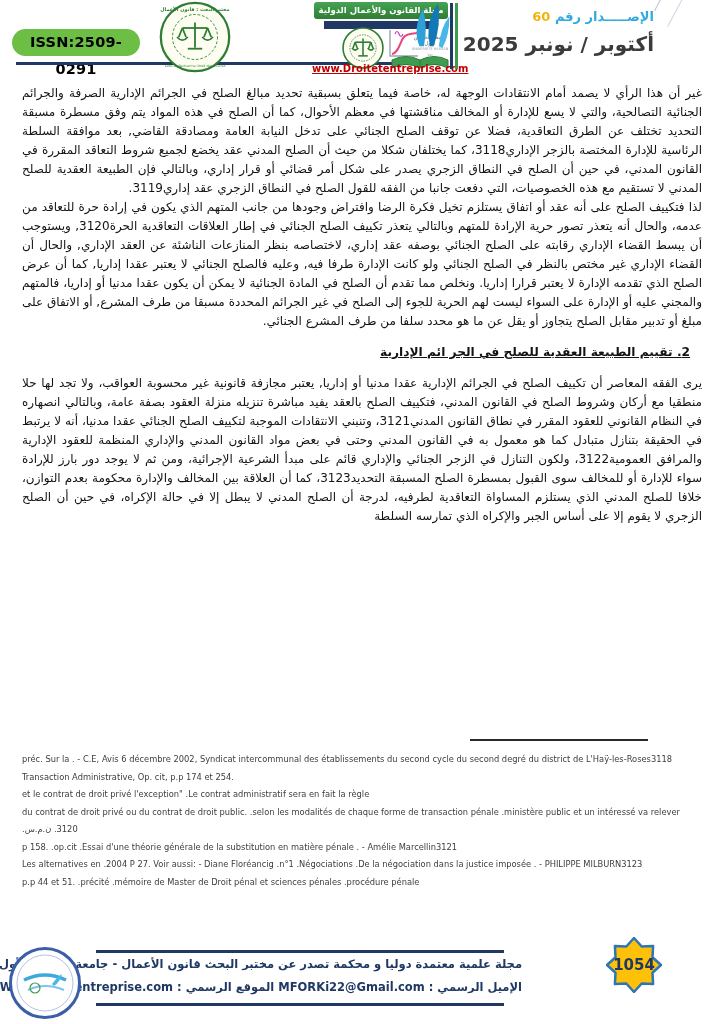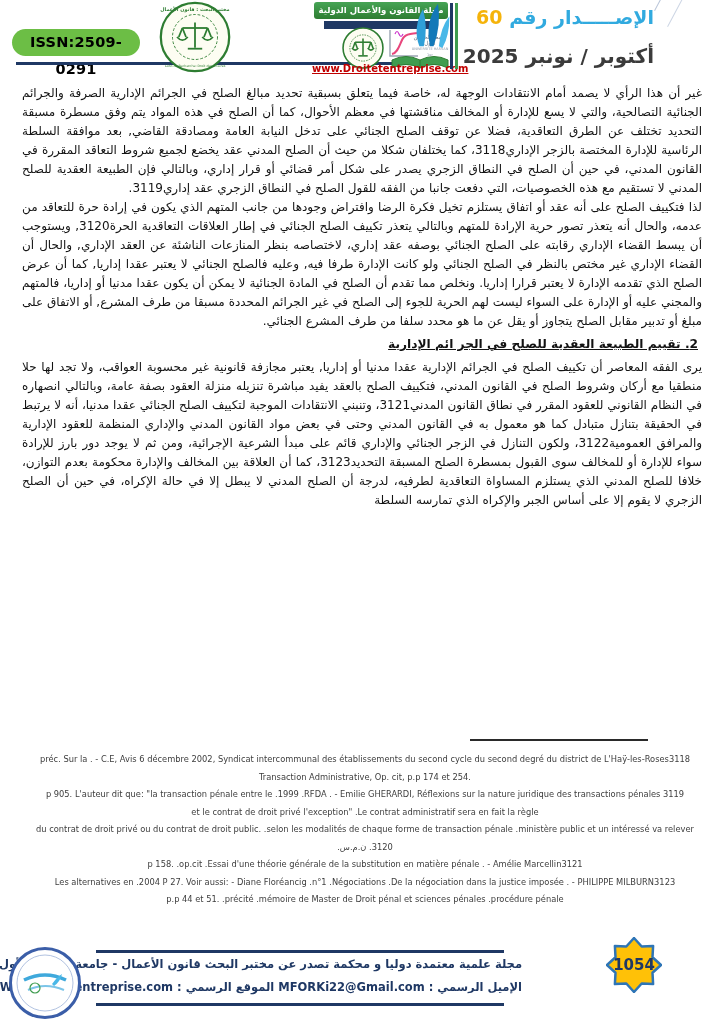--- a/index.html
+++ b/index.html
@@ -33,46 +33,46 @@
   .feather-ico{position:absolute;left:112px;top:2px;width:40px;height:46px;}
   .book-ico{position:absolute;left:92px;top:53px;width:60px;height:20px;}
   .logo-url{
     position:absolute;left:14px;top:63px;width:112px;font-size:10px;
     color:#c00000;font-weight:bold;text-align:center;text-decoration:underline;
   }
   .vbar{position:absolute;top:3px;height:66px;width:3px;}
   .vbar-navy{left:450px;background:#1f3864;}
   .vbar-green{left:455px;background:#3f9c4f;}
   .issue-block{position:absolute;left:458px;top:4px;width:196px;text-align:right;direction:rtl;}
-  .issue-line1{font-size:19px;font-weight:bold;color:#31aadf;line-height:26px;white-space:nowrap;}
+  .issue-line1{font-size:13px;font-weight:bold;color:#31aadf;line-height:26px;white-space:nowrap;}
   .issue-num{color:#f5b30a;}
-  .issue-line2{font-size:20px;font-weight:bold;color:#3b3b3b;line-height:26px;margin-top:13px;white-space:nowrap;}
+  .issue-line2{font-size:20px;font-weight:bold;color:#3b3b3b;line-height:26px;margin-top:1px;white-space:nowrap;}
   .diag{
     position:absolute;left:655px;top:10px;width:78px;height:1px;background:#b8c4d8;
     transform:rotate(-62deg);transform-origin:left bottom;
   }
   .diag2{
     position:absolute;left:668px;top:26px;width:60px;height:1px;background:#ccd5e4;
     transform:rotate(-62deg);transform-origin:left bottom;
   }
   
   .body-text{
     position:absolute;right:22px;left:22px;top:84px;
     direction:rtl;text-align:justify;font-size:12px;line-height:19px;color:#131313;
   }
   .body-text p{margin:0;}
   .body-text h2{
-    margin:4px;font-size:12.2px;line-height:19px;font-weight:bold;color:#131313;
+    margin:12px;font-size:12.2px;line-height:19px;font-weight:bold;color:#131313;
   }
   .body-text h2 span{text-decoration:underline;}
   
   .fn-sep{position:absolute;left:470px;top:739px;width:178px;height:2px;background:#2a2a2a;}
   .footnotes{
     position:absolute;left:22px;right:16px;top:751px;
-    font-size:8.3px;line-height:17.5px;color:#3d3d3d;text-align:center;
+    font-size:8.3px;line-height:17.5px;color:#3d3d3d;text-align:left;
   }
   .fn-line{white-space:nowrap;}
   
   .footer-rule{position:absolute;left:96px;width:408px;height:3px;background:#1f3864;}
   .fr-top{top:950px;}
   .fr-bottom{top:1003px;}
   .footer-line{
     position:absolute;left:78px;width:444px;text-align:center;direction:rtl;
     color:#1f3864;font-weight:bold;font-size:11.5px;white-space:nowrap;
   }
@@ -180,21 +180,20 @@
     <p>غير أن هذا الرأي لا يصمد أمام الانتقادات الوجهة له، خاصة فيما يتعلق بسبقية تحديد مبالغ الصلح في الجرائم الإدارية الصرفة والجرائم الجنائية التصالحية، والتي لا يسع للإدارة أو المخالف مناقشتها في معظم الأحوال، كما أن الصلح في هذه المواد يتم وفق مسطرة مسبقة التحديد تختلف عن الطرق التعاقدية، فضلا عن توقف الصلح الجنائي على تدخل النيابة العامة ومصادقة القاضي, بعد موافقة السلطة الرئاسية للإدارة المختصة بالزجر الإداري3118، كما يختلفان شكلا من حيث أن الصلح المدني عقد يخضع لجميع شروط التعاقد المقررة في القانون المدني، في حين أن الصلح في النطاق الزجري يصدر على شكل أمر قضائي أو قرار إداري، وبالتالي فإن الطبيعة العقدية للصلح المدني لا تستقيم مع هذه الخصوصيات، التي دفعت جانبا من الفقه للقول الصلح في النطاق الزجري عقد إداري3119.</p>
     <p>لذا فتكييف الصلح على أنه عقد أو اتفاق يستلزم تخيل فكرة الرضا وافتراض وجودها من جانب المتهم الذي يكون في إرادة حرة للتعاقد من عدمه، والحال أنه يتعذر تصور حرية الإرادة للمتهم وبالتالي يتعذر تكييف الصلح الجنائي في إطار العلاقات التعاقدية الحرة3120, ويستوجب أن يبسط القضاء الإداري رقابته على الصلح الجنائي بوصفه عقد إداري، لاختصاصه بنظر المنازعات الناشئة عن العقد الإداري, والحال أن القضاء الإداري غير مختص بالنظر في الصلح الجنائي ولو كانت الإدارة طرفا فيه, وعليه فالصلح الجنائي لا يعتبر عقدا إداريا, كما أن عرض الصلح الذي تقدمه الإدارة لا يعتبر قرارا إداريا. ونخلص مما تقدم أن الصلح في المادة الجنائية لا يمكن أن يكون عقدا مدنيا أو إداريا، فالمتهم والمجني عليه أو الإدارة على السواء ليست لهم الحرية للجوء إلى الصلح في غير الجرائم المحددة مسبقا من طرف المشرع, أو الاتفاق على مبلغ أو تدبير مقابل الصلح يتجاوز أو يقل عن ما هو محدد سلفا من طرف المشرع الجنائي.</p>
     <h2><span>2. تقييم الطبيعة العقدية للصلح في الجر ائم الإدارية</span></h2>
     <p>يرى الفقه المعاصر أن تكييف الصلح في الجرائم الإدارية عقدا مدنيا أو إداريا, يعتبر مجازفة قانونية غير محسوبة العواقب، ولا تجد لها حلا منطقيا مع أركان وشروط الصلح في القانون المدني، فتكييف الصلح بالعقد يفيد مباشرة تنزيله منزلة العقود بصفة عامة، وبالتالي انصهاره في النظام القانوني للعقود المقرر في نطاق القانون المدني3121، وتنبني الانتقادات الموجبة لتكييف الصلح الجنائي عقدا مدنيا، أنه لا يرتبط في الحقيقة بتنازل متبادل كما هو معمول به في القانون المدني وحتى في بعض مواد القانون المدني والإداري المنظمة للعقود الإدارية والمرافق العمومية3122، ولكون التنازل في الزجر الجنائي والإداري قائم على مبدأ الشرعية الإجرائية، ومن ثم لا يوجد دور بارز للإرادة سواء للإدارة أو للمخالف سوى القبول بمسطرة الصلح المسبقة التحديد3123، كما أن العلاقة بين المخالف والإدارة محكومة بعدم التوازن، خلافا للصلح المدني الذي يستلزم المساواة التعاقدية لطرفيه، لدرجة أن الصلح المدني لا يبطل إلا في حالة الإكراه، في حين أن الصلح الزجري لا يقوم إلا على أساس الجبر والإكراه الذي تمارسه السلطة</p>
   </main>
 
   <div class="fn-sep"></div>
   <section class="footnotes">
     <div class="fn-line">préc. Sur la . - C.E, Avis 6 décembre 2002, Syndicat intercommunal des établissements du second cycle du second degré du district de L'Haÿ-les-Roses3118</div>
     <div class="fn-line">Transaction Administrative, Op. cit, p.p 174 et 254.</div>
-    <div class="fn-line">p 905. L'auteur dit que: "la transaction pénale entre le .1999 .RFDA . - Emilie GHERARDI, Réflexions sur la nature juridique des transactions pénales 3119</div>
     <div class="fn-line">et le contrat de droit privé l'exception" .Le contrat administratif sera en fait la règle</div>
     <div class="fn-line">du contrat de droit privé ou du contrat de droit public. .selon les modalités de chaque forme de transaction pénale .ministère public et un intéressé va relever</div>
     <div class="fn-line" dir="rtl">3120. ن.م.س.</div>
     <div class="fn-line">p 158. .op.cit .Essai d'une théorie générale de la substitution en matière pénale . - Amélie Marcellin3121</div>
     <div class="fn-line">Les alternatives en .2004 P 27. Voir aussi: - Diane Floréancig .n°1 .Négociations .De la négociation dans la justice imposée . - PHILIPPE MILBURN3123</div>
     <div class="fn-line">p.p 44 et 51. .précité .mémoire de Master de Droit pénal et sciences pénales .procédure pénale</div>
   </section>
 
   <footer>
 

